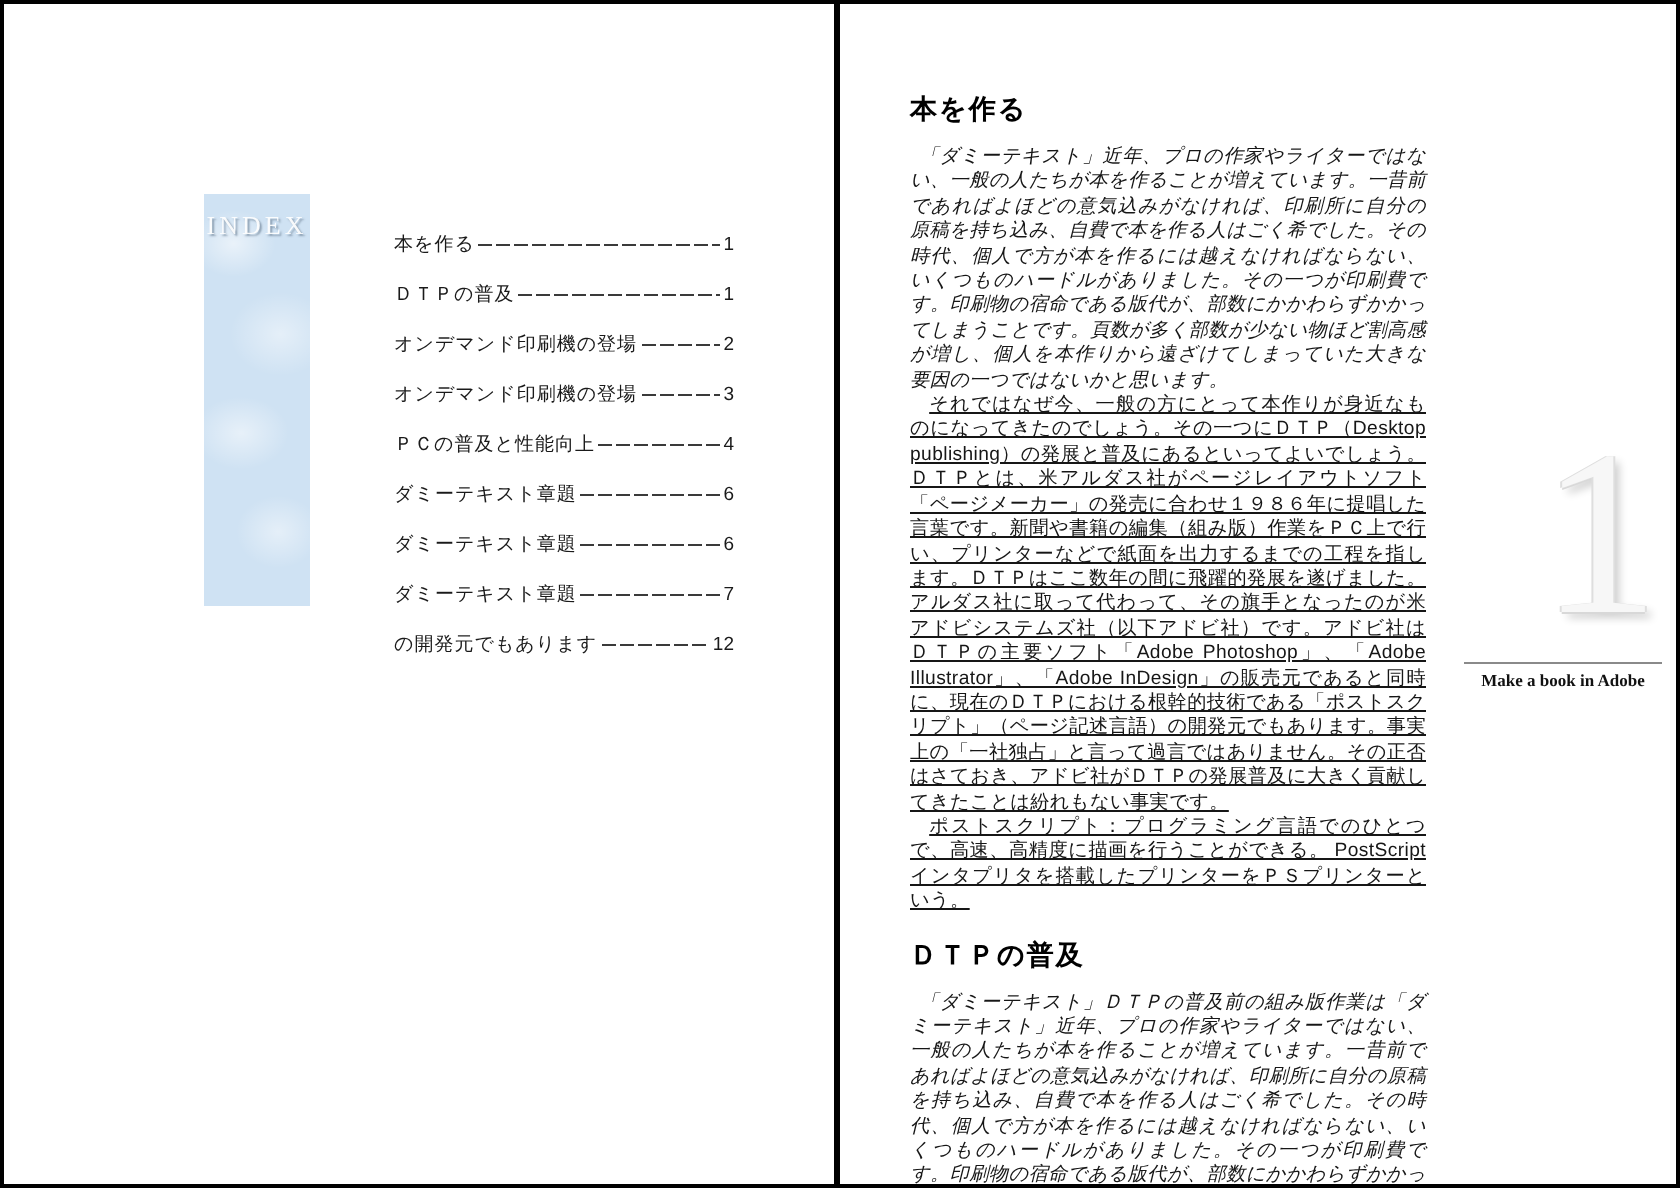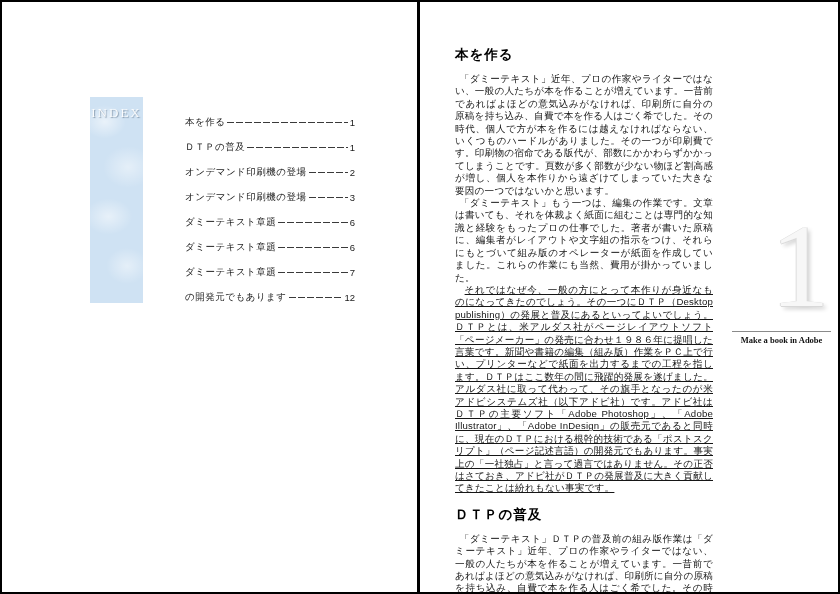--- a/index.html
+++ b/index.html
@@ -3,21 +3,21 @@
 <meta charset="utf-8">
 <style>
   html,body{margin:0;padding:0;background:#ffffff;}
   .spread{
     position:relative; width:836px; height:590px;
     border:2px solid #000; background:#fff; overflow:hidden;
     font-family:"Liberation Sans","DejaVu Sans",sans-serif;
   }
   .divider{position:absolute; left:415px; top:0; width:3px; height:100%; background:#000;}
   .page{position:absolute; top:0; height:100%; background:#fff;}
-  .page-left{left:4px; width:400px;}
+  .page-left{left:16px; width:400px;}
   .page-right{left:418px; width:418px;}
 
   
   .index-box{
     position:absolute; left:84px; top:95px; width:53px; height:206px;
     background:
       radial-gradient(ellipse 30px 24px at 28% 12%, rgba(255,255,255,.55), transparent 70%),
       radial-gradient(ellipse 36px 30px at 72% 34%, rgba(255,255,255,.45), transparent 70%),
       radial-gradient(ellipse 34px 26px at 35% 58%, rgba(255,255,255,.5), transparent 70%),
       radial-gradient(ellipse 30px 26px at 70% 82%, rgba(255,255,255,.45), transparent 70%),
@@ -41,21 +41,21 @@
   
   .body-col{position:absolute; left:35px; top:44px; width:258px; color:#161616;}
   .body-col h1,.body-col h2{
     margin:0 0 9px 0; font-size:13.5px; font-weight:bold; letter-spacing:1px; color:#000;
   }
   .body-col h2{margin-top:11px;}
   .body-col p{
     margin:0; font-size:9.6px; line-height:12.4px;
     text-align:justify; letter-spacing:.2px;
   }
-  .i-half{text-indent:.5em;}
+  .i-half{text-indent:.5em;font-style:italic;}
   .i-full{text-indent:1em;text-decoration:underline;}
 
   .chapter-number{
     position:absolute; left:344px; top:206px; width:72px;
     font-family:"Liberation Serif","DejaVu Serif",serif;
     font-size:118px; line-height:1; text-align:center;
     color:#f7f7f7;
     text-shadow:-1px 0 0 #dedede, 1px 0 0 #dedede, 0 1px 0 #d8d8d8, 3px 3px 4px #cfcfcf;
   }
   .chapter-tab{position:absolute; left:312px; top:329px; width:99px;}
@@ -90,20 +90,25 @@
         <span class="toc-label">オンデマンド印刷機の登場</span>
         <span class="toc-leader"></span>
         <span class="toc-page">2</span>
       </div>
       <div class="toc-row">
         <span class="toc-label">オンデマンド印刷機の登場</span>
         <span class="toc-leader"></span>
         <span class="toc-page">3</span>
       </div>
       <div class="toc-row">
+        <span class="toc-label">ＰＣの普及と性能向上</span>
+        <span class="toc-leader"></span>
+        <span class="toc-page">4</span>
+      </div>
+      <div class="toc-row">
         <span class="toc-label">ダミーテキスト章題</span>
         <span class="toc-leader"></span>
         <span class="toc-page">6</span>
       </div>
       <div class="toc-row">
         <span class="toc-label">ダミーテキスト章題</span>
         <span class="toc-leader"></span>
         <span class="toc-page">6</span>
       </div>
       <div class="toc-row">
@@ -123,20 +128,20 @@
 
   <div class="page page-right">
     <div class="chapter-number">1</div>
     <div class="chapter-tab">
       <div class="chapter-rule"></div>
       <div class="chapter-caption">Make a book in Adobe</div>
     </div>
     <div class="body-col">
       <h1>本を作る</h1>
       <p class="i-half">「ダミーテキスト」近年、プロの作家やライターではない、一般の人たちが本を作ることが増えています。一昔前であればよほどの意気込みがなければ、印刷所に自分の原稿を持ち込み、自費で本を作る人はごく希でした。その時代、個人で方が本を作るには越えなければならない、いくつものハードルがありました。その一つが印刷費です。印刷物の宿命である版代が、部数にかかわらずかかってしまうことです。頁数が多く部数が少ない物ほど割高感が増し、個人を本作りから遠ざけてしまっていた大きな要因の一つではないかと思います。</p>
-      <p class="i-half">「ダミーテキスト」もう一つは、編集の作業です。文章は書いても、それを体裁よく紙面に組むことは専門的な知識と経験をもったプロの仕事でした。著者が書いた原稿に、編集者がレイアウトや文字組の指示をつけ、それらにもとづいて組み版のオペレーターが紙面を作成していました。これらの作業にも当然、費用が掛かっていました。</p>
       <p class="i-full">それではなぜ今、一般の方にとって本作りが身近なものになってきたのでしょう。その一つにＤＴＰ（Desktop publishing）の発展と普及にあるといってよいでしょう。ＤＴＰとは、米アルダス社がページレイアウトソフト「ページメーカー」の発売に合わせ１９８６年に提唱した言葉です。新聞や書籍の編集（組み版）作業をＰＣ上で行い、プリンターなどで紙面を出力するまでの工程を指します。ＤＴＰはここ数年の間に飛躍的発展を遂げました。アルダス社に取って代わって、その旗手となったのが米アドビシステムズ社（以下アドビ社）です。アドビ社はＤＴＰの主要ソフト「Adobe Photoshop」、「Adobe Illustrator」、「Adobe InDesign」の販売元であると同時に、現在のＤＴＰにおける根幹的技術である「ポストスクリプト」（ページ記述言語）の開発元でもあります。事実上の「一社独占」と言って過言ではありません。その正否はさておき、アドビ社がＤＴＰの発展普及に大きく貢献してきたことは紛れもない事実です。</p>
+      <p class="i-full">ポストスクリプト：プログラミング言語でのひとつで、高速、高精度に描画を行うことができる。 PostScript インタプリタを搭載したプリンターをＰＳプリンターという。</p>
       <h2>ＤＴＰの普及</h2>
       <p class="i-half">「ダミーテキスト」ＤＴＰの普及前の組み版作業は「ダミーテキスト」近年、プロの作家やライターではない、一般の人たちが本を作ることが増えています。一昔前であればよほどの意気込みがなければ、印刷所に自分の原稿を持ち込み、自費で本を作る人はごく希でした。その時代、個人で方が本を作るには越えなければならない、いくつものハードルがありました。その一つが印刷費です。印刷物の宿命である版代が、部数にかかわらずかかってしまうことです。頁数が多く部数が少ない物ほど割高感が増し、個人を本作りから遠ざけてしまって</p>
     </div>
   </div>
 
 </div>
 
 </body></html>

